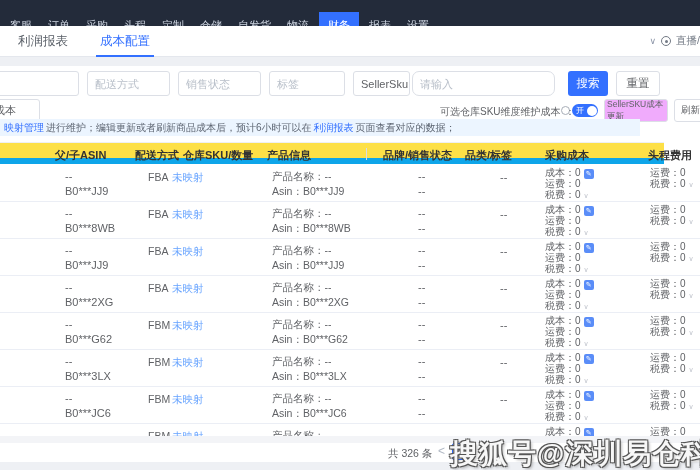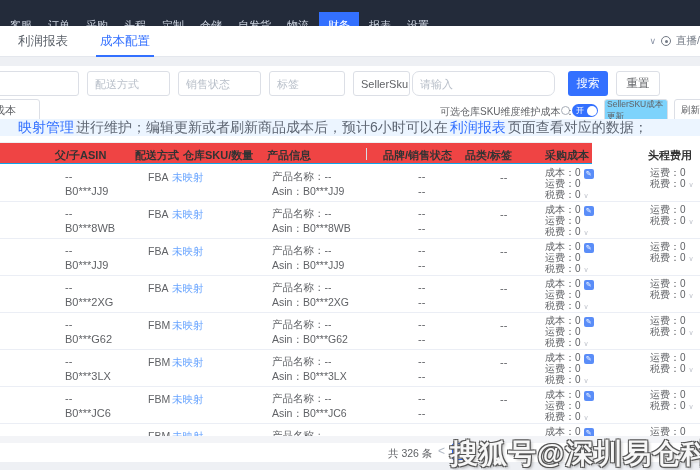--- a/index.html
+++ b/index.html
@@ -47,29 +47,29 @@
   #btn-reset{left:616px;top:71px;width:44px;height:25px;background:#fff;border:1px solid #dcdfe6;color:#606266;}
 
   
   #btn-cut{left:-30px;top:99px;width:70px;height:23px;background:#fff;border:1px solid #dcdfe6;color:#606266;font-size:11px;}
   .switch-label{position:absolute;left:440px;top:105px;font-size:10px;color:#606266;white-space:nowrap;}
   .info-ic{position:absolute;left:561px;top:106px;width:9px;height:9px;border:1px solid #a8aeb8;border-radius:50%;font-size:6px;color:#a8aeb8;text-align:center;line-height:8px;}
   .colon{position:absolute;left:565px;top:105px;font-size:10px;color:#606266;}
   .switch{position:absolute;left:572px;top:104px;width:26px;height:13px;background:#3370ff;border-radius:7px;cursor:pointer;}
   .switch .knob{position:absolute;right:1.5px;top:1.5px;width:10px;height:10px;background:#fff;border-radius:50%;}
   .switch .sw-txt{position:absolute;left:4px;top:1.5px;font-size:8px;color:#fff;line-height:10px;}
-  #btn-skuupdate{left:604px;top:99px;width:64px;height:23px;background:#7dd3fc;border:1px solid #dcdfe6;color:#606266;font-size:8.5px;padding:0 2px;}
+  #btn-skuupdate{left:604px;top:99px;width:64px;height:23px;background:#f0abfc;border:1px solid #dcdfe6;color:#606266;font-size:8.5px;padding:0 2px;}
   #btn-refresh{left:674px;top:99px;width:72px;height:23px;background:#fff;border:1px solid #dcdfe6;color:#606266;font-size:9.5px;justify-content:flex-start;padding-left:6px;white-space:nowrap;overflow:hidden;}
 
   
-  .notice{position:absolute;left:0;top:119px;width:700px;height:17px;background:#ecf5ff;display:flex;align-items:center;font-size:14px;color:#5e6673;white-space:nowrap;padding-left:16px;}
+  .notice{position:absolute;left:0;top:119px;width:640px;height:17px;background:#ecf5ff;display:flex;align-items:center;font-size:10px;color:#5e6673;white-space:nowrap;padding-left:2px;}
   .notice a{color:#3370ff;text-decoration:none;cursor:pointer;margin:0 2px;}
 
   
-  .thead{position:absolute;top:142px;left:0;width:592px;height:22px;border-top:1px solid #eef0f3;border-bottom:1px solid #0ea5e9;background:#ef4444;}
+  .thead{position:absolute;top:142px;left:0;width:664px;height:22px;border-top:1px solid #eef0f3;border-bottom:6px solid #0ea5e9;background:#fde047;}
   .th{position:absolute;top:5px;font-size:11px;font-weight:700;color:#333;white-space:nowrap;}
   .th-divider{position:absolute;left:366px;top:5px;width:1px;height:12px;background:#d8dce3;}
   .tbody{position:absolute;top:165px;left:0;width:700px;height:271px;overflow:hidden;}
   .trow{position:relative;height:37px;border-bottom:1px solid #ebeef5;}
   .cell{position:absolute;white-space:nowrap;}
   .c-asin{left:65px;top:4px;font-size:11px;color:#606266;line-height:15px;}
   .c-del{left:148px;top:6px;font-size:10.5px;color:#606266;}
   .c-map{left:172px;top:6px;font-size:10.5px;color:#66a3ff;cursor:pointer;}
   .c-prod{left:272px;top:4px;font-size:10.5px;color:#606266;line-height:15px;}
   .c-brand{left:418px;top:4px;font-size:11px;color:#606266;line-height:15px;}

